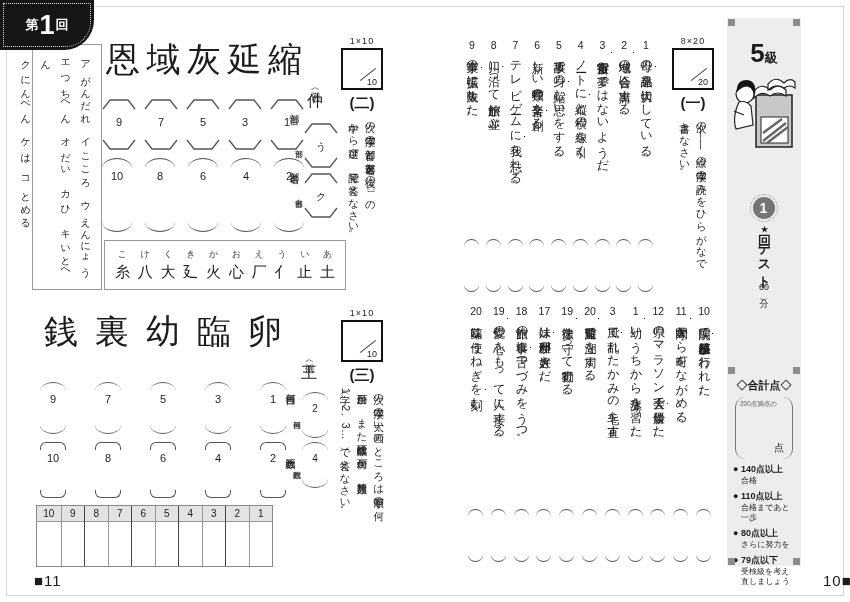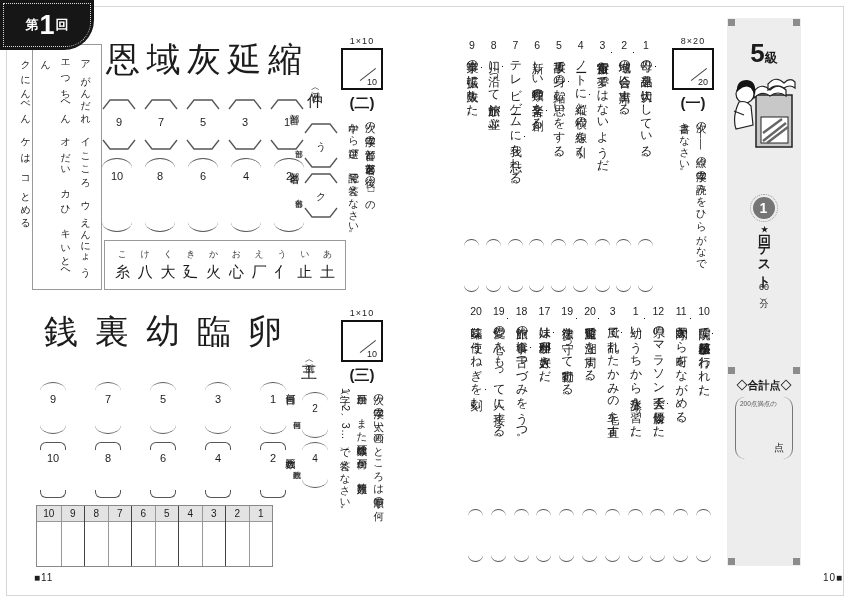--- a/index.html
+++ b/index.html
@@ -85,21 +85,21 @@
 
   
   .grid { position:absolute; left:36px; top:505px; display:flex; border:1.5px solid #888; background:#fff; }
   .g-col { width:23.5px; border-left:1px solid #999; }
   .g-col:first-child { border-left:none; }
   .g-col.thick { border-left:1.6px solid #444; }
   .g-head { height:16px; background:#e3e3e3; border-bottom:1px solid #999; font-size:10px;
     text-align:center; line-height:16px; }
   .g-body { height:44px; }
 
-  .page-num { position:absolute; font-size:10px; letter-spacing:1px; }
+  .page-num { position:absolute; font-size:15px; letter-spacing:1px; }
 
   
   .strip { position:absolute; left:727px; width:74px; background:#ededed; }
   .strip1 { top:18px; height:400px; }
   .strip2 { top:366px; height:200px; }
   .corner { position:absolute; width:7px; height:7px; background:#8c8c8c; }
   .c-tl { left:1px; top:1px; } .c-tr { right:1px; top:1px; }
   .c-bl { left:1px; bottom:1px; } .c-br { right:1px; bottom:1px; }
 
   .level { text-align:center; margin-top:20px; }
@@ -345,20 +345,38 @@
   <span class="corner c-tr"></span>
   <span class="corner c-bl"></span>
   <span class="corner c-br"></span>
   <div class="total-head">◇合計点◇</div>
   <div class="total-box">
     <span class="p-l"></span>
     <span class="p-r"></span>
     <span class="total-note">200点満点の</span>
     <span class="total-ten">点</span>
   </div>
+  <div class="crit-list" id="crit-list">
+      <div class="crit">
+        <div class="crit-score">● 140点以上</div>
+        <div class="crit-desc">合格</div>
+      </div>
+      <div class="crit">
+        <div class="crit-score">● 110点以上</div>
+        <div class="crit-desc">合格まであと一歩</div>
+      </div>
+      <div class="crit">
+        <div class="crit-score">● 80点以上</div>
+        <div class="crit-desc">さらに努力を</div>
+      </div>
+      <div class="crit">
+        <div class="crit-score">● 79点以下</div>
+        <div class="crit-desc">受検級を考え直しましょう</div>
+      </div>
+    </div>
 </div>
 
 <div class="page-num" style="left:786px; top:572px;margin-left:37px;">10■</div>
 
 <div class="q-header" style="left:332px; top:36px; width:60px;">
   <div class="score-rate">1×10</div>
   <div class="score-box">
     <span class="score-slash"></span>
     <span class="score-denom">10</span>
   </div>

